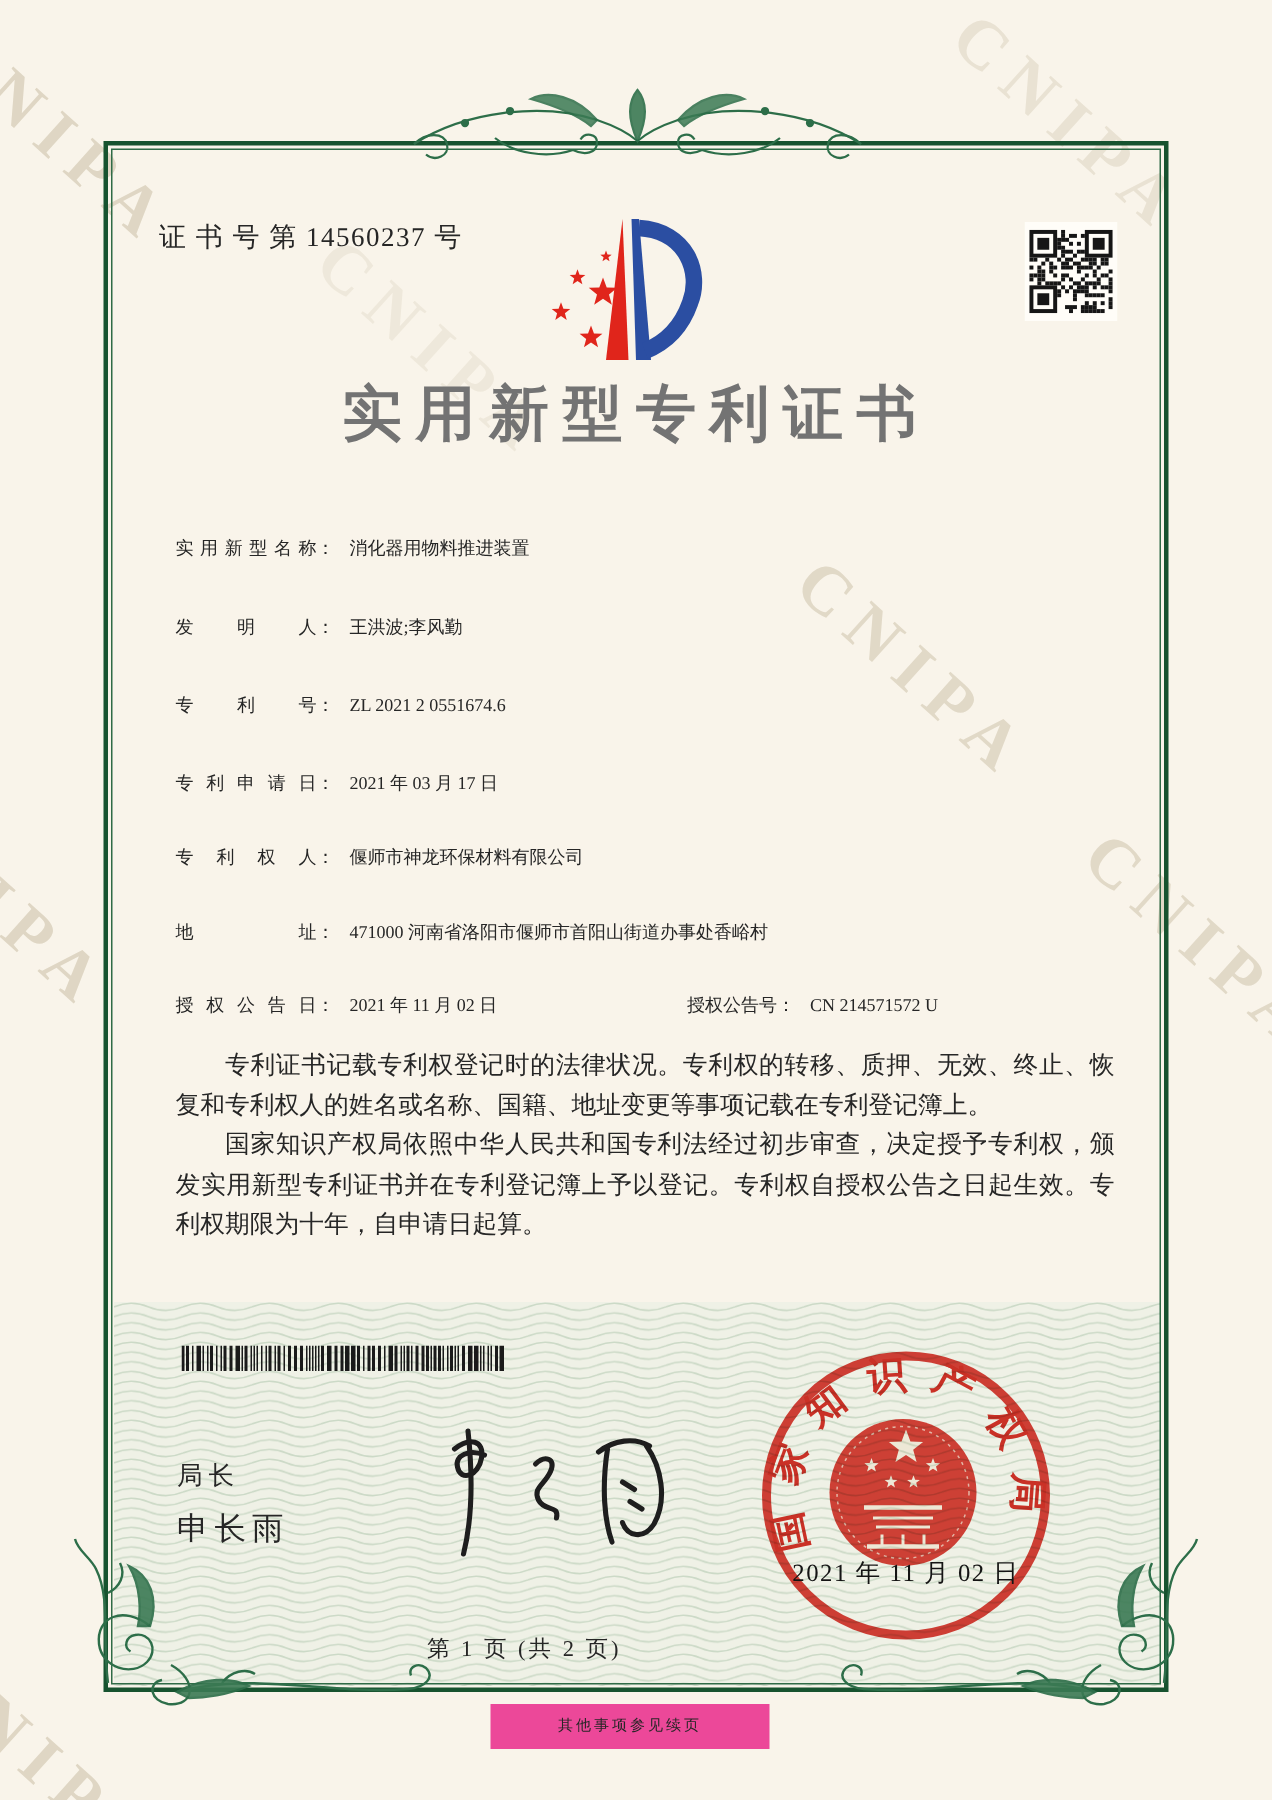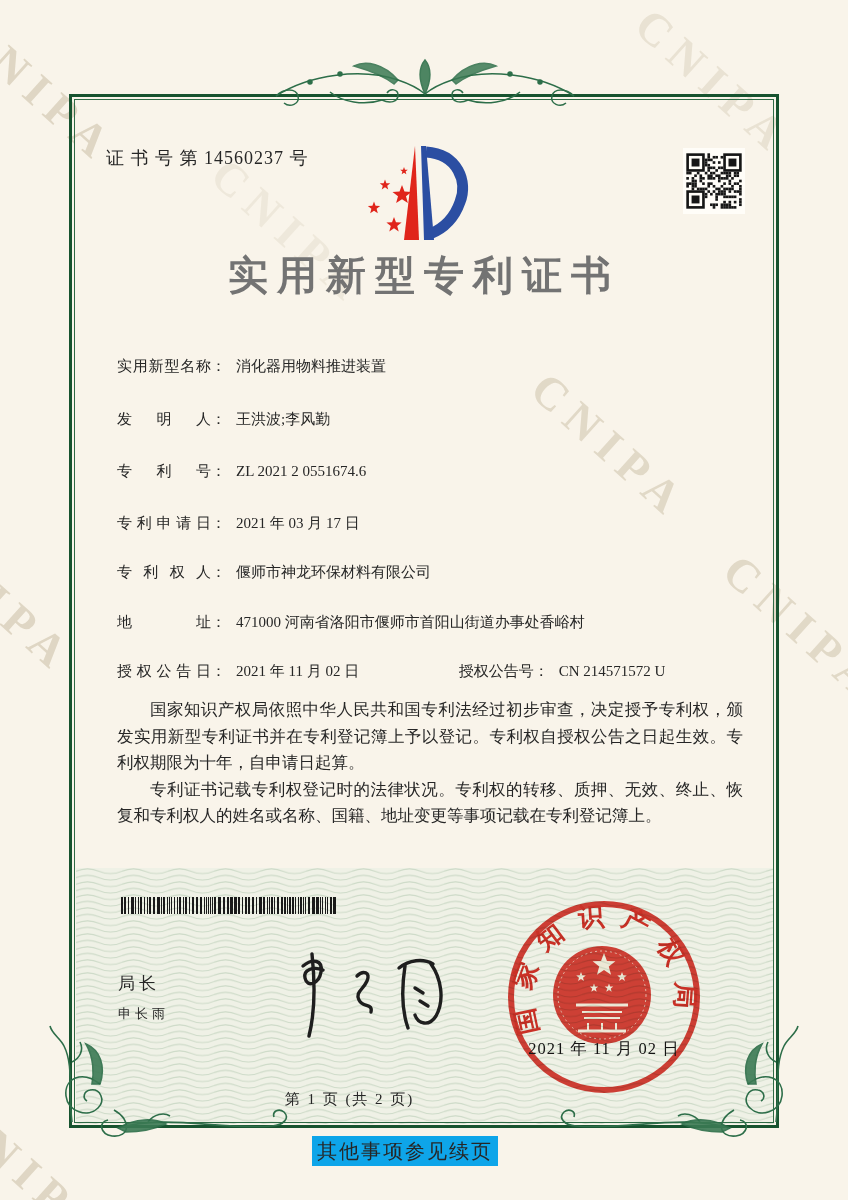--- a/index.html
+++ b/index.html
@@ -27,44 +27,44 @@
   .wavy{position:absolute; left:76px; top:868px; z-index:1;}
   .orn{position:absolute; z-index:3; pointer-events:none;}
   .content{position:absolute; z-index:4;}
   .cert-no{left:106px; top:146px; font-size:18px; letter-spacing:1px;}
   .logo{left:360px; top:140px;}
   .qr{left:683px; top:148px;}
   .title{
     left:0; top:248px; width:848px; text-align:center;
     font-size:40px; font-weight:bold; letter-spacing:9px; color:#737373;
   }
-  .frow{left:117px; width:640px; font-size:15px; white-space:nowrap;}
+  .frow{left:117px; width:640px; font-size:12px; white-space:nowrap;}
   .flabel{display:inline-block; width:94px; text-align:justify; text-align-last:justify;}
   .fcolon{display:inline-block;}
   .fvalue{margin-left:10px;}
   .fpair{display:inline-block;}
   .fpair.first{width:338px;}
   .body-text{
     left:117px; top:697px; width:626px; font-size:16.5px; line-height:26.5px;
     text-align:justify;
   }
   .body-text p{margin:0; text-indent:2em;}
   .barcode{left:121px; top:897px;}
   .sign-role{left:118px; top:972px; font-size:17px; letter-spacing:4px;}
-  .sign-name{left:118px; top:1005px; font-size:13px; letter-spacing:4px;}
+  .sign-name{left:118px; top:1005px; font-size:21px; letter-spacing:4px;}
   .signature{left:255px; top:948px;}
   .seal{left:504px; top:897px; z-index:5; mix-blend-mode:multiply; opacity:.95;}
   .seal-date{
     left:504px; top:1038px; width:200px; text-align:center; z-index:6;
     font-size:16.5px; letter-spacing:1px; color:#141414;
   }
   .page-no{left:0; top:1090px; width:699px; text-align:center; font-size:15px; letter-spacing:2px;}
   .note-box{
-    left:312px; top:1136px; width:186px; height:30px; line-height:30px;
-    background:#0ea5e9; text-align:center; font-size:20px; letter-spacing:2px; z-index:4;
+    left:327px; top:1136px; width:186px; height:30px; line-height:30px;
+    background:#ec4899; text-align:center; font-size:10px; letter-spacing:2px; z-index:4;
   }
 </style>
 </head>
 <body>
 
 <div class="page">
 
   <div class="wm" style="left:-16px;top:6px;opacity:.42">CNIPA</div>
   <div class="wm" style="left:660px;top:-2px;opacity:.25">CNIPA</div>
   <div class="wm" style="left:236px;top:148px;opacity:.16">CNIPA</div>
@@ -315,22 +315,22 @@
   <div class="content frow" style="top:662px">
     <span class="fpair first">
       <span class="flabel">授权公告日</span><span class="fcolon">：</span><span class="fvalue">2021 年 11 月 02 日</span>
     </span>
     <span class="fpair">
       <span>授权公告号</span><span>：</span><span class="fvalue">CN 214571572 U</span>
     </span>
   </div>
 
   <div class="content body-text">
+    <p>专利证书记载专利权登记时的法律状况。专利权的转移、质押、无效、终止、恢复和专利权人的姓名或名称、国籍、地址变更等事项记载在专利登记簿上。</p>
     <p>国家知识产权局依照中华人民共和国专利法经过初步审查，决定授予专利权，颁发实用新型专利证书并在专利登记簿上予以登记。专利权自授权公告之日起生效。专利权期限为十年，自申请日起算。</p>
-    <p>专利证书记载专利权登记时的法律状况。专利权的转移、质押、无效、终止、恢复和专利权人的姓名或名称、国籍、地址变更等事项记载在专利登记簿上。</p>
   </div>
 
   <svg class="content barcode" width="216" height="18" viewBox="0 0 216 18">
     <g id="barcode-bars" fill="#1a1a1a">
         <rect x="0" y="0" width="2" height="17"></rect>
         <rect x="3" y="0" width="2" height="17"></rect>
         <rect x="7" y="0" width="1" height="17"></rect>
         <rect x="10" y="0" width="3" height="17"></rect>
         <rect x="14" y="0" width="1" height="17"></rect>
         <rect x="17" y="0" width="1" height="17"></rect>

